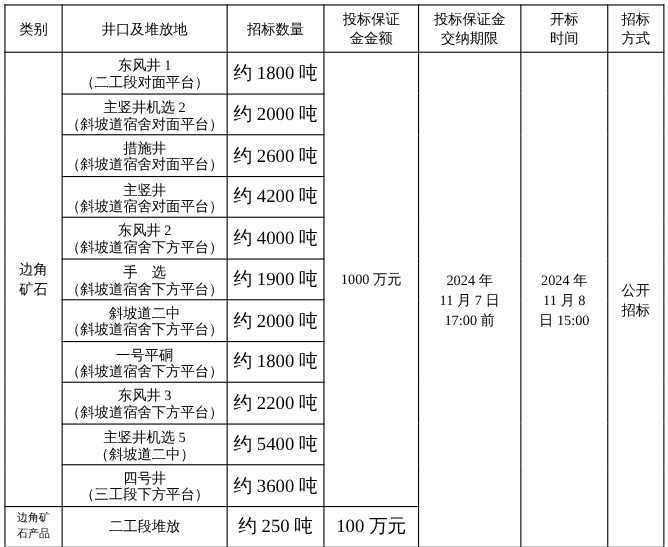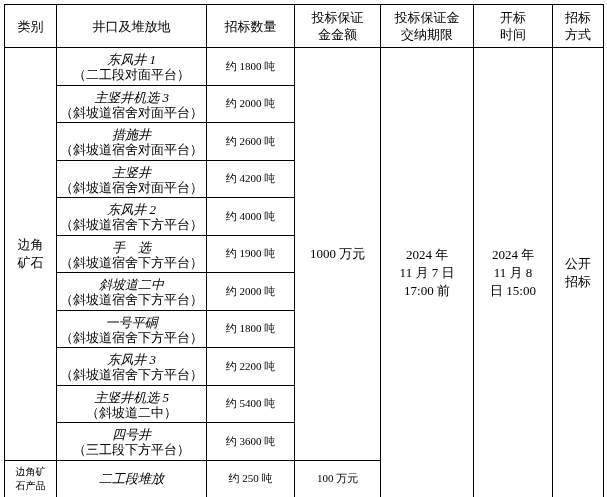--- a/index.html
+++ b/index.html
@@ -30,29 +30,28 @@
     font-size: 13px;
     line-height: 17px;
     white-space: pre-line;
     height: 42px;
   }
   tr.data { height: 37.5px; }
   .nm {
     display: block;
     font-size: 13px;
     line-height: 17px;
-    font-style: italic;
   }
   .sub {
     display: block;
     font-size: 13px;
     line-height: 13px;
   }
   .sub:empty { display: none; }
-  .qty { font-size: 11px; }
+  .qty { font-size: 17px; }
   .merged {
     font-size: 13px;
     line-height: 18px;
     white-space: pre-line;
   }
   .cat-last {
     font-size: 10px;
     line-height: 14px;
     white-space: pre-line;
   }
@@ -99,21 +98,21 @@
 17:00 前</td>
       <td class="merged" rowspan="12">2024 年
 11 月 8
 日 15:00</td>
       <td class="merged" rowspan="12">公开
 招标</td>
     </tr>
 
     <tr class="data">
       <td>
-        <span class="nm">主竖井机选 3</span>
+        <span class="nm">主竖井机选 2</span>
         <span class="sub">（斜坡道宿舍对面平台）</span>
       </td>
       <td class="qty">约 2000 吨</td>
     </tr>
 
     <tr class="data">
       <td>
         <span class="nm">措施井</span>
         <span class="sub">（斜坡道宿舍对面平台）</span>
       </td>

